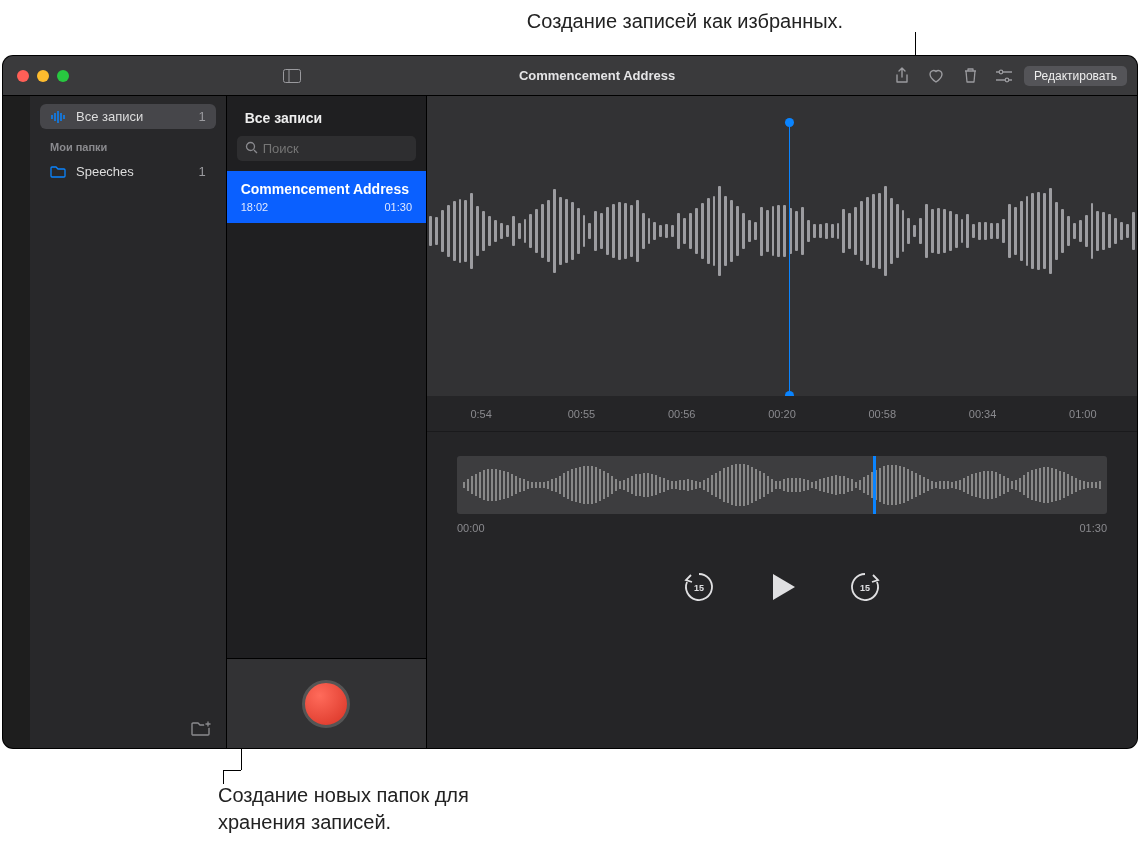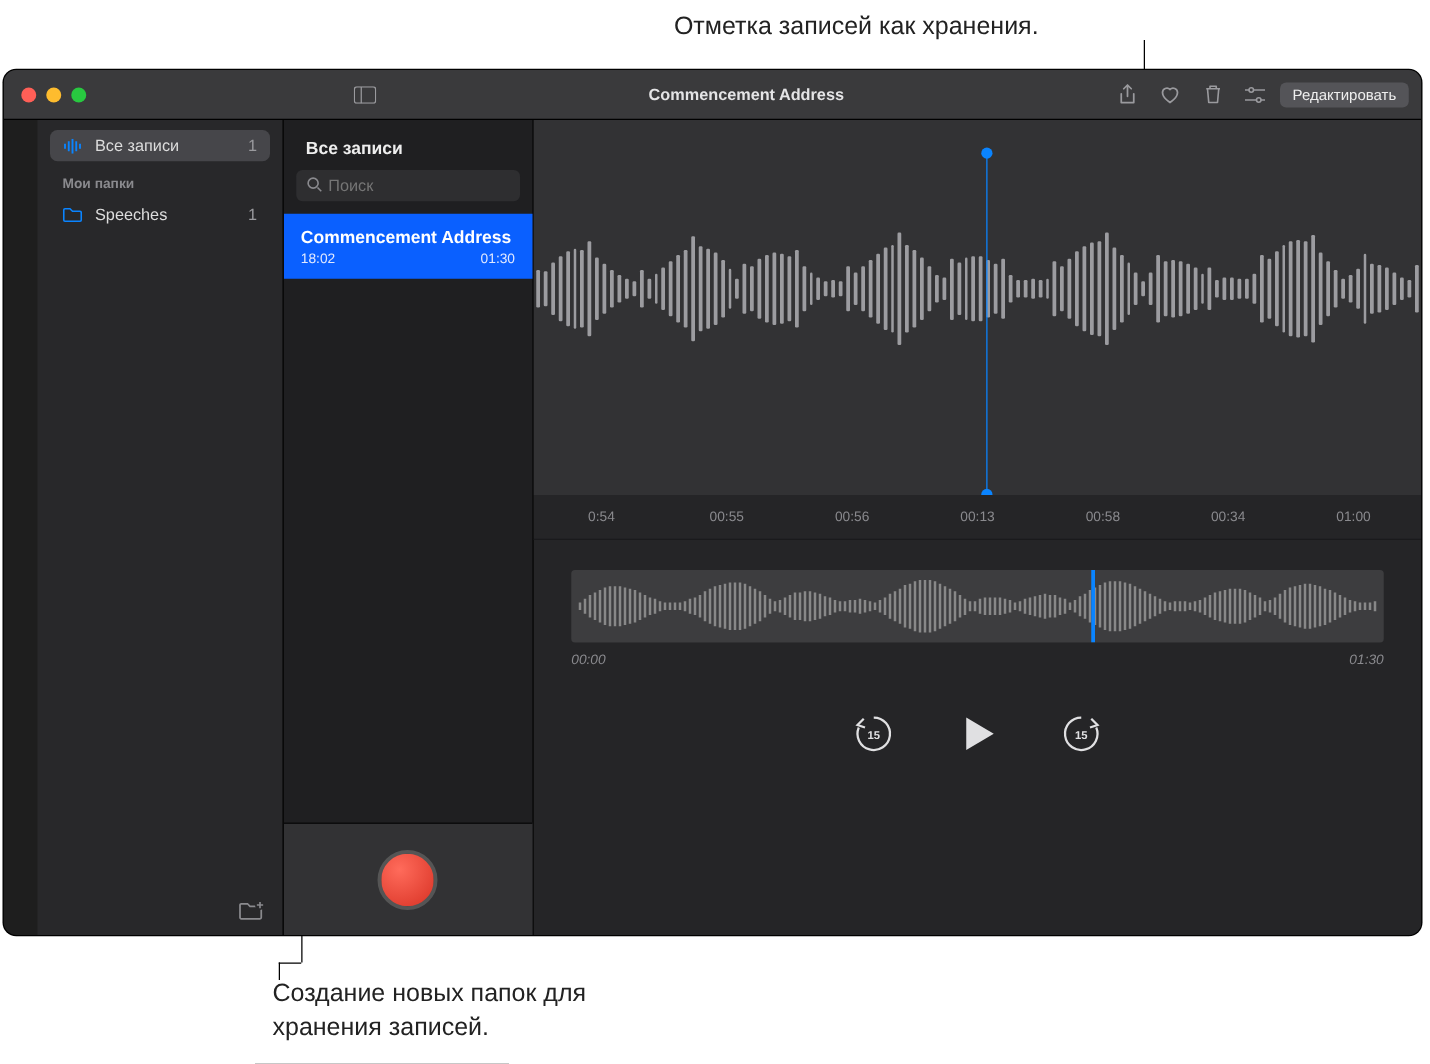--- a/index.html
+++ b/index.html
@@ -73,35 +73,35 @@
   .playhead { position: absolute; top: 26px; bottom: 0; left: 51%; width: 1px; background: #0a84ff; }
   .playhead::before, .playhead::after { content:""; position:absolute; left:-4px; width:9px; height:9px; background:#0a84ff; border-radius:50%; }
   .playhead::before { top:-4px; } .playhead::after { bottom:-4px; }
 
   .time-ruler { height: 36px; background: #252527; display:flex; align-items:center; justify-content:space-around; color:#8a8a8e; font-size:11px; padding:0 4px; border-bottom:1px solid #1a1a1c;}
   .ruler-tick { flex:1; text-align:center; }
 
   .overview { margin: 24px 30px 6px; height: 58px; background: #3d3d3f; border-radius: 3px; position: relative; overflow:hidden; display:flex; align-items:center; gap:2px; padding:0 6px;}
   .ov-bar { width:2px; background:#888; }
   .ov-play { position:absolute; top:0; bottom:0; left:64%; width:3px; background:#0a84ff; }
-  .ov-labels { margin: 2px 30px 0; display:flex; justify-content:space-between; color:#8a8a8e; font-size:11px;font-style:italic; }
+  .ov-labels { margin: 2px 30px 0; display:flex; justify-content:space-between; color:#8a8a8e; font-size:11px; }
 
   .big-time { text-align:center; color:#e8e8ea; font-size:38px; font-weight:300; margin-top:18px; font-variant-numeric: tabular-nums; }
 
   .controls { display:flex; justify-content:center; align-items:center; gap:46px; margin-top:34px; }
   .ctrl { color:#e0e0e2; cursor:pointer; display:flex; align-items:center; justify-content:center; }
   .skip { width:36px; height:36px; }
   .play-btn svg { width: 38px; height: 38px; }
 
   svg { display:block; }
 </style>
 </head>
 <body>
 
-<div class="callout callout-top">Отметка записей как хранения.</div>
+<div class="callout callout-top">Создание записей как избранных.</div>
 <div class="leader-line leader-top-v1"></div>
 <div class="leader-line leader-top-h"></div>
 <div class="leader-line leader-top-v2"></div>
 
 <div class="callout callout-bottom">Создание новых папок для хранения записей.</div>
 <div class="leader-line leader-bot-v1"></div>
 <div class="leader-line leader-bot-h"></div>
 <div class="leader-line leader-bot-v2"></div>
 
 <div class="window">
@@ -339,21 +339,21 @@
             <div class="wb" style="height: 18.4569px;"></div>
             <div class="wb" style="height: 13.407px;"></div>
             <div class="wb" style="height: 37.6083px;"></div>
           </div>
         <div class="playhead"></div>
       </div>
       <div class="time-ruler">
         <span class="ruler-tick">0:54</span>
         <span class="ruler-tick">00:55</span>
         <span class="ruler-tick">00:56</span>
-        <span class="ruler-tick">00:13</span>
+        <span class="ruler-tick">00:20</span>
         <span class="ruler-tick">00:58</span>
         <span class="ruler-tick">00:34</span>
         <span class="ruler-tick">01:00</span>
       </div>
 
       <div class="overview" id="overview">
         <div class="ov-bar" style="height: 6px;"></div>
           <div class="ov-bar" style="height: 11.7122px;"></div>
           <div class="ov-bar" style="height: 17.1414px;"></div>
           <div class="ov-bar" style="height: 22.0218px;"></div>

